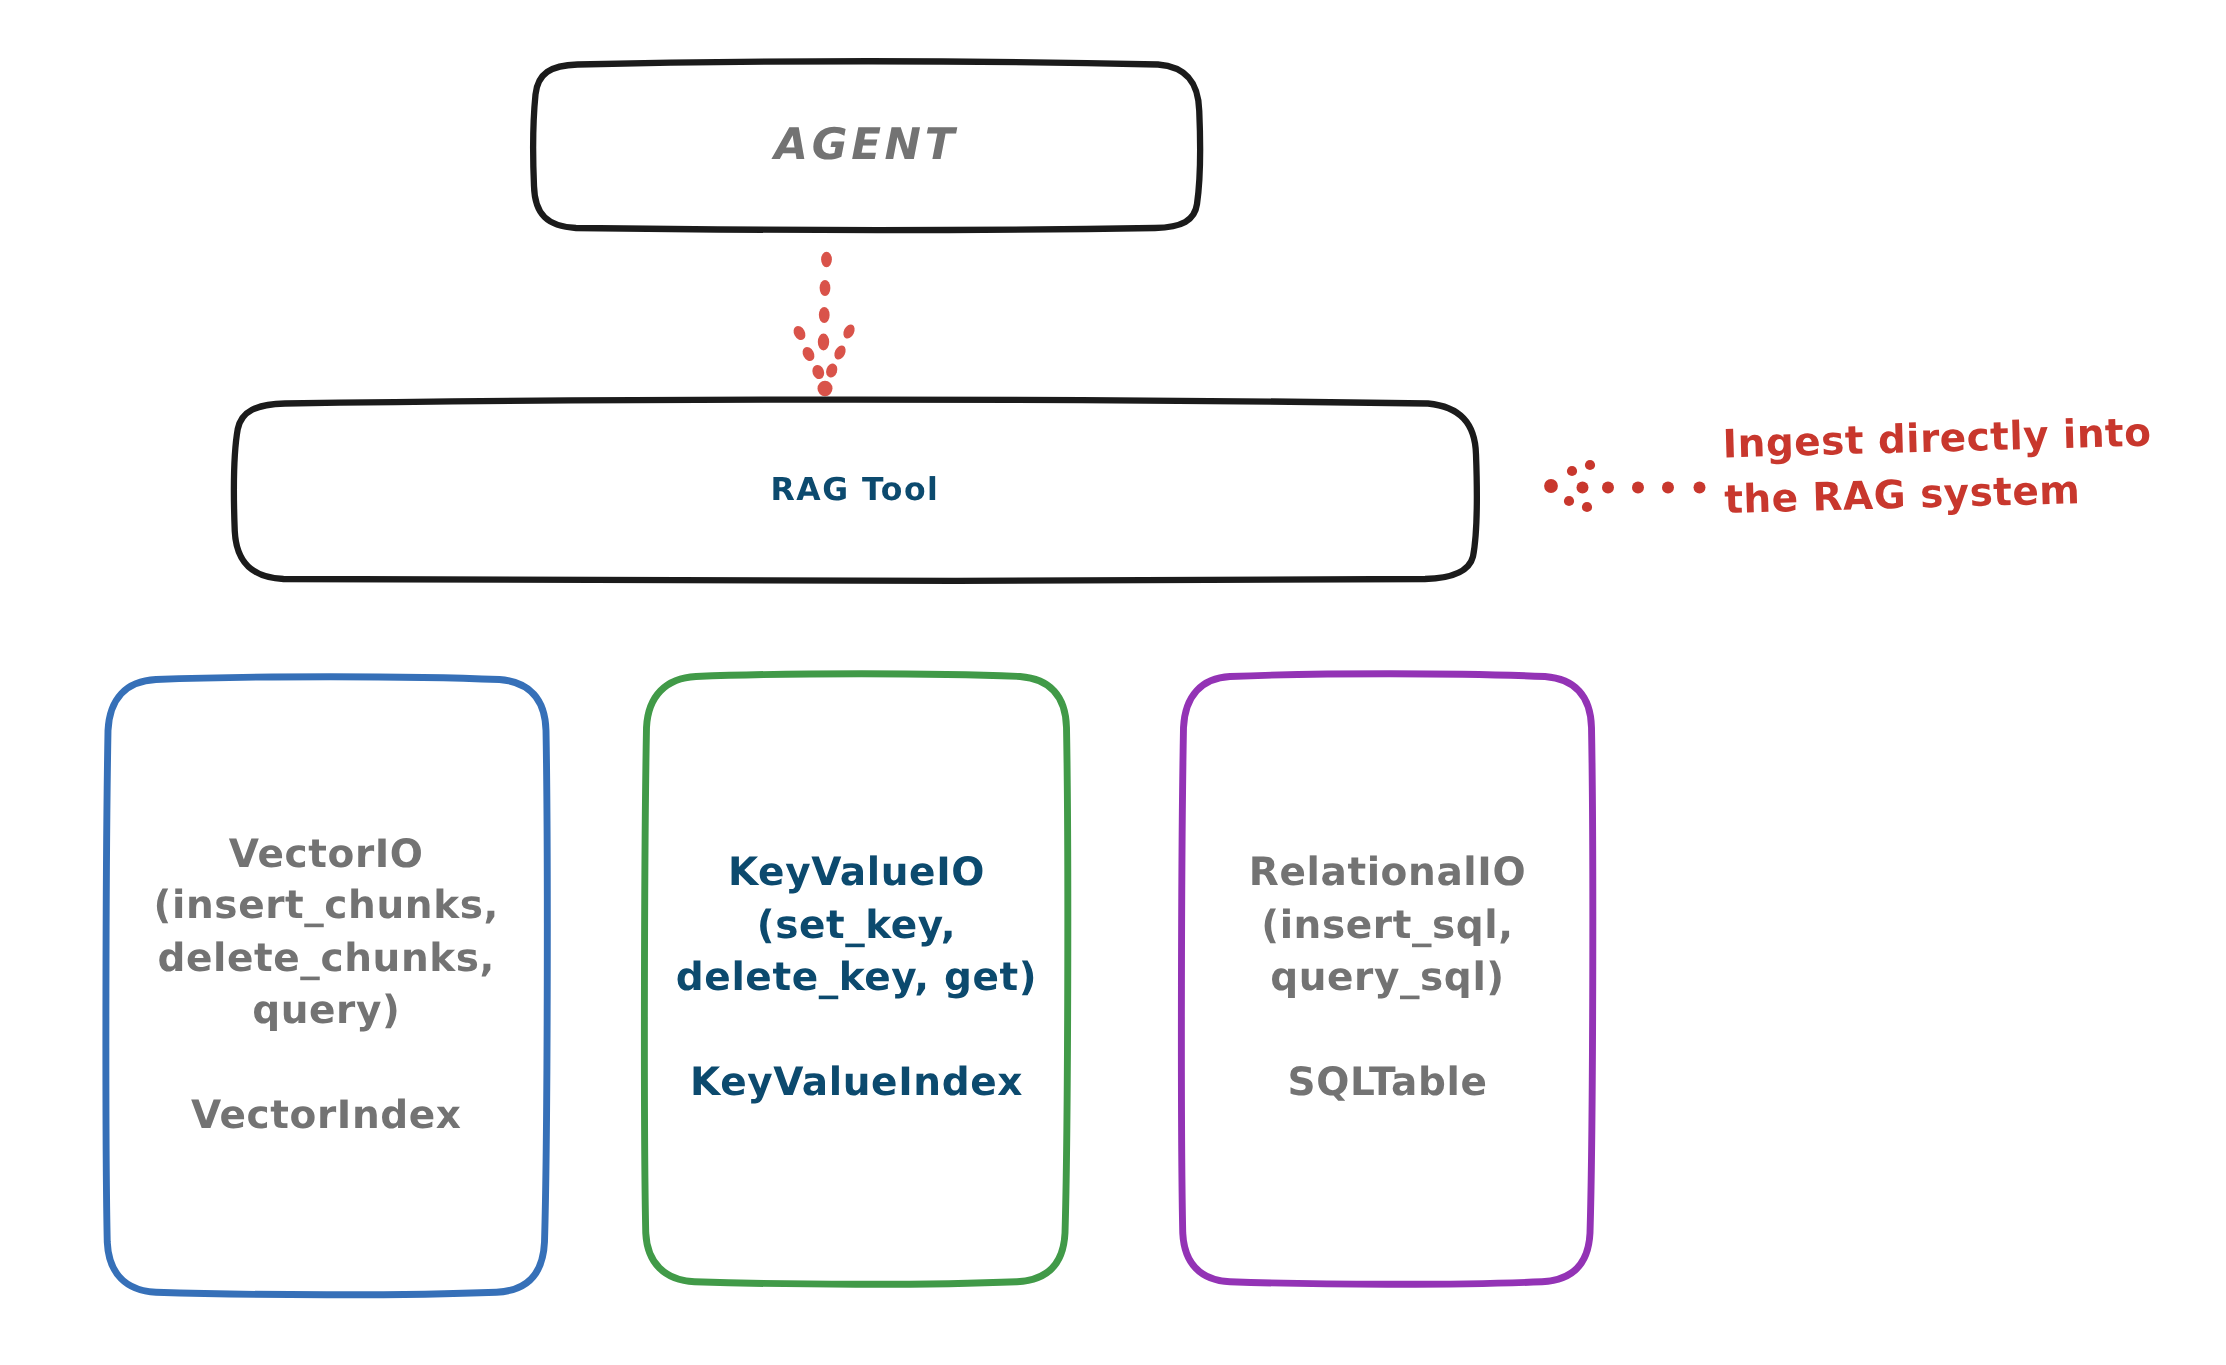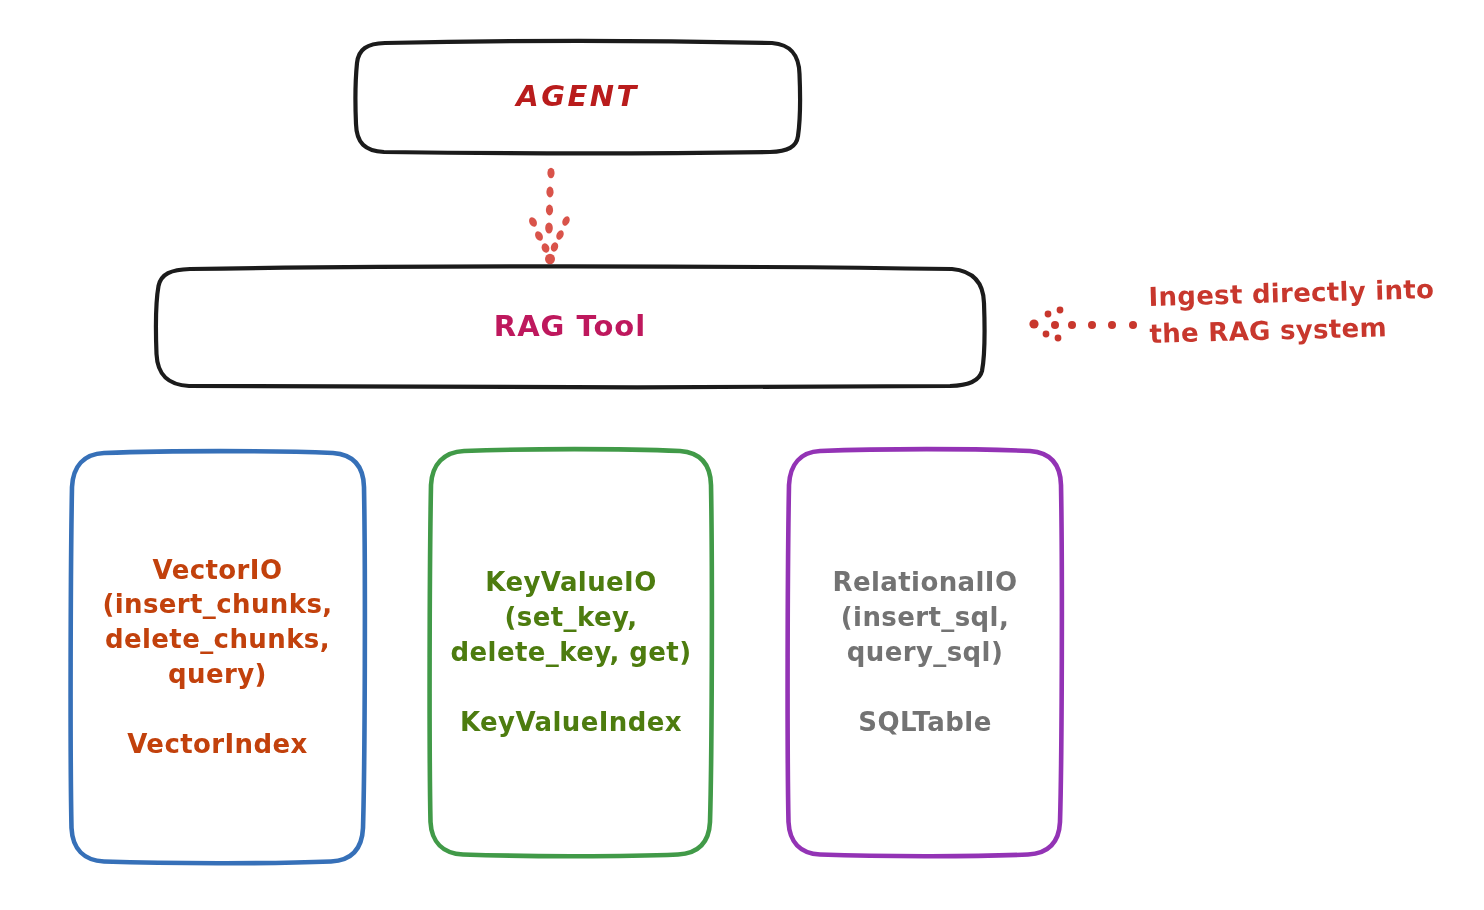--- a/index.html
+++ b/index.html
@@ -39,52 +39,52 @@
   #agent-node {
     left: 355px; top: 42px;
     width: 445px; height: 110px;
   }
   #agent-node .node-label {
     font-family: "DejaVu Sans", sans-serif;
     font-size: 29px;
     font-style: italic;
     font-weight: 700;
     letter-spacing: 2.5px;
-    color: #b91c1c;
+    color: #737373;
   }
 
   
   #ragtool-node {
     left: 155px; top: 268px;
     width: 830px; height: 117px;
   }
   #ragtool-node .node-label {
     font-family: "DejaVu Sans", sans-serif;
-    font-size: 29px;
+    font-size: 21px;
     font-weight: 600;
     letter-spacing: 1px;
-    color: #be185d;
+    color: #0c4a6e;
   }
 
   
   #vectorio-node { left: 70px;  top: 452px; width: 295px; height: 410px; }
   #keyvalueio-node { left: 430px; top: 450px; width: 282px; height: 405px; }
   #relationalio-node { left: 788px; top: 450px; width: 274px; height: 405px; }
 
   #vectorio-node .node-label,
   #keyvalueio-node .node-label,
   #relationalio-node .node-label {
     font-family: "DejaVu Sans", sans-serif;
     font-size: 26px;
     font-weight: 600;
     line-height: 1.34;
     letter-spacing: 0.4px;
   }
-  #vectorio-node .node-label { color: #c2410c; }
-  #keyvalueio-node .node-label { color: #4d7c0f; }
+  #vectorio-node .node-label { color: #737373; }
+  #keyvalueio-node .node-label { color: #0c4a6e; }
   #relationalio-node .node-label { color: #737373; }
 
   
   #ingest-annotation {
     position: absolute;
     left: 1148px; top: 279px;
     width: 330px;
     z-index: 4;
     text-align: left;
   }

